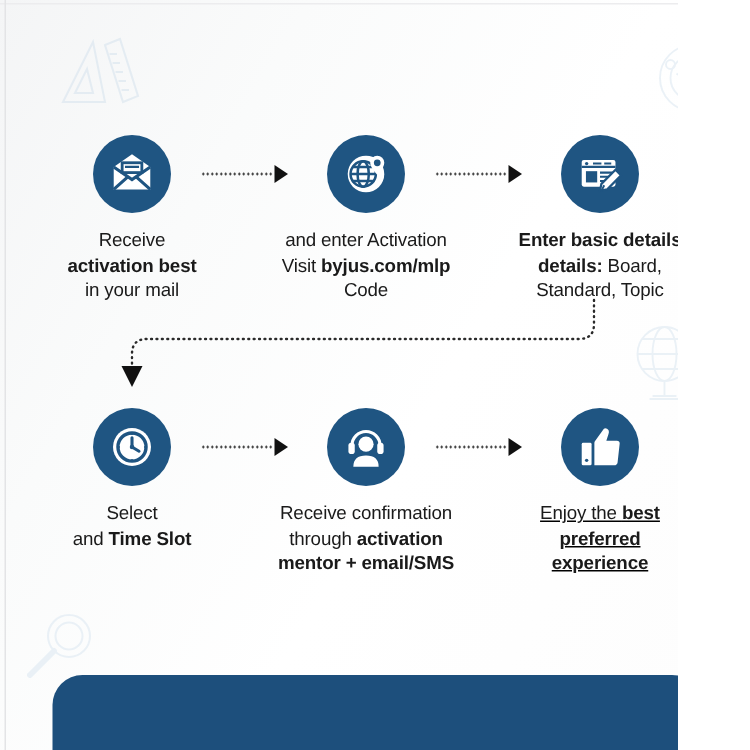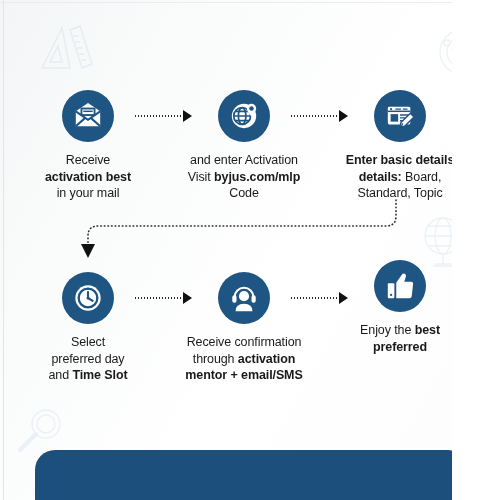--- a/index.html
+++ b/index.html
@@ -190,21 +190,20 @@
       <svg width="30" height="30" viewBox="0 0 32 32" fill="none">
         <circle cx="16" cy="16" r="13.5" fill="#ffffff"></circle>
         <circle cx="16" cy="16" r="10" fill="none" stroke="#1f5582" stroke-width="2.4"></circle>
         <path d="M16 16 L16 9.5 M16 16 L21 19" stroke="#1f5582" stroke-width="2.2" stroke-linecap="round"></path>
         <circle cx="16" cy="16" r="1.6" fill="#1f5582"></circle>
         <path d="M16 5.5 v1.8 M16 24.7 v1.8 M5.5 16 h1.8 M24.7 16 h1.8" stroke="#1f5582" stroke-width="1.6"></path>
       </svg>
     </div>
     <div class="caption">
       <div><span>Select</span></div>
-      <div><span>preferred day</span></div>
       <div><span>and </span><b>Time Slot</b></div>
     </div>
   </div>
 
   <div class="conn" style="left:134px;top:292px;width:58px;">
     <div class="dots"></div>
     <div class="head"></div>
   </div>
 
   <div class="step" style="left:169px;top:272px;">
@@ -222,29 +221,30 @@
       <div><span>through </span><b>activation</b></div>
       <div><b>mentor + email/SMS</b></div>
     </div>
   </div>
 
   <div class="conn" style="left:290px;top:292px;width:58px;">
     <div class="dots"></div>
     <div class="head"></div>
   </div>
 
-  <div class="step" style="left:325px;top:260px;">
+  <div class="step" style="left:325px;top:272px;text-decoration:underline;">
     <div class="badge">
       <svg width="30" height="30" viewBox="0 0 32 32" fill="none">
         <rect x="3" y="13" width="7" height="16" rx="1" fill="#ffffff"></rect>
         <circle cx="6.5" cy="25.5" r="1.2" fill="#1f5582"></circle>
         <path d="M12 29 L12 13 Q12 12 13 11 L18 4 Q19 2 21 3 Q23 4 22 7 L20.5 11.5 L28 11.5 Q30 11.5 30 13.5 L28.5 27 Q28.2 29 26 29 Z" fill="#ffffff"></path>
       </svg>
     </div>
     <div class="caption">
       <div><span>Enjoy the </span><b>best</b></div>
       <div><b>preferred</b></div>
+      <div><b>experience</b></div>
     </div>
   </div>
 
   <div class="bottom-panel"></div>
 
 </div>
 
 </body></html>

